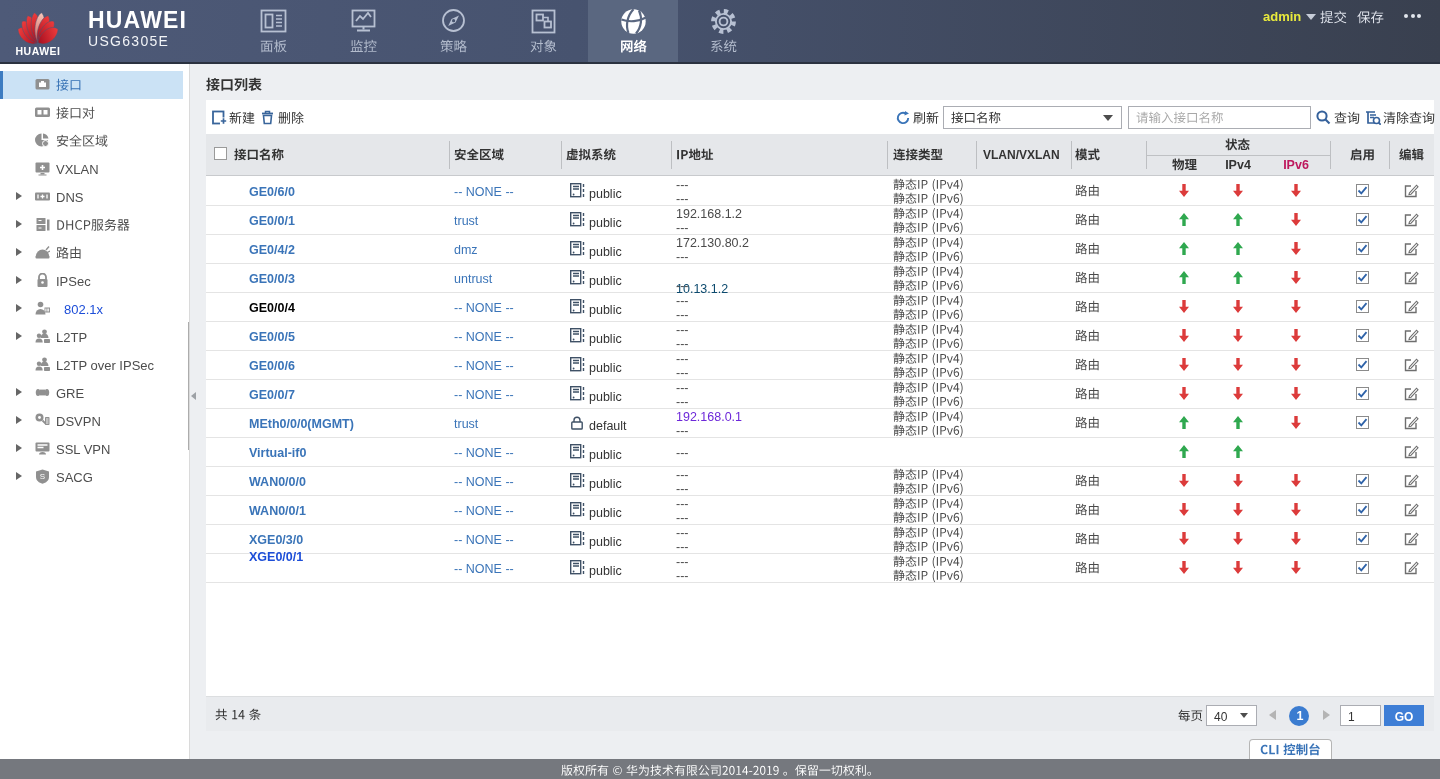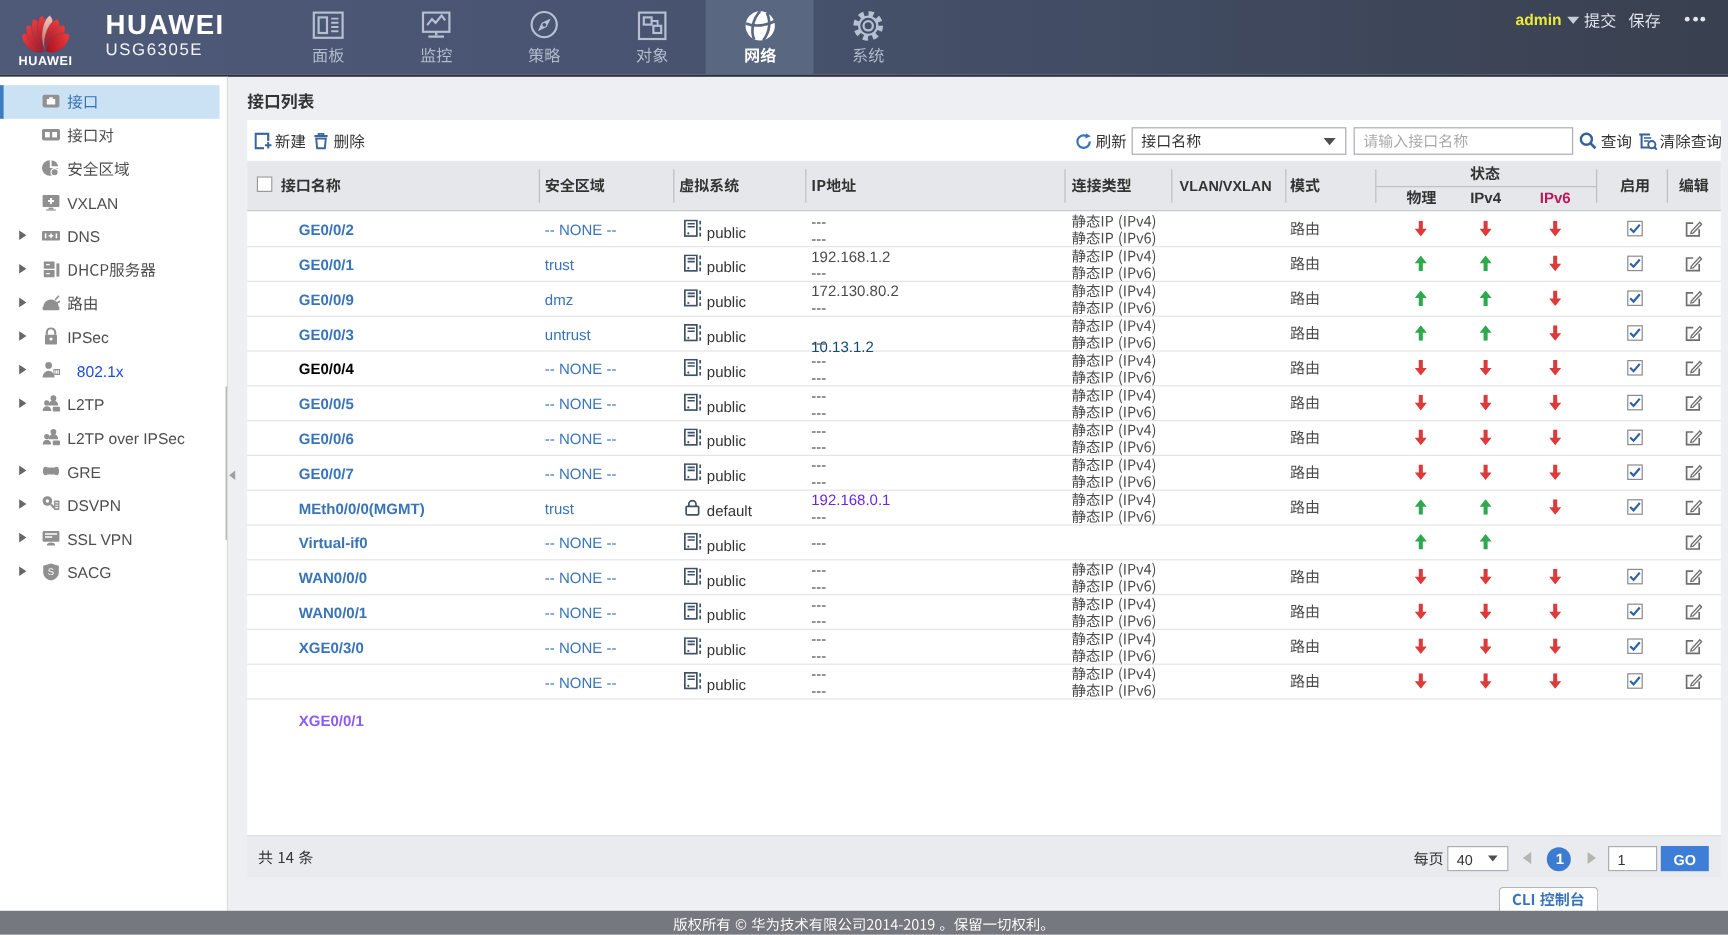--- a/index.html
+++ b/index.html
@@ -494,21 +494,21 @@
 <div class="abs" style="left:449px;top:141px;width:1px;height:28px;background:#BDBFC2"></div>
 <div class="abs" style="left:561px;top:141px;width:1px;height:28px;background:#BDBFC2"></div>
 <div class="abs" style="left:671px;top:141px;width:1px;height:28px;background:#BDBFC2"></div>
 <div class="abs" style="left:887px;top:141px;width:1px;height:28px;background:#BDBFC2"></div>
 <div class="abs" style="left:976px;top:141px;width:1px;height:28px;background:#BDBFC2"></div>
 <div class="abs" style="left:1071px;top:141px;width:1px;height:28px;background:#BDBFC2"></div>
 <div class="abs" style="left:1145.5px;top:141px;width:1px;height:28px;background:#BDBFC2"></div>
 <div class="abs" style="left:1330px;top:141px;width:1px;height:28px;background:#BDBFC2"></div>
 <div class="abs" style="left:1389px;top:141px;width:1px;height:28px;background:#BDBFC2"></div>
 <div class="abs" style="left:205.5px;top:205px;width:1228.5px;height:1px;background:#E4E4E4"></div>
-<div style="position:absolute;left:249.0px;top:182.6px;font:bold 12.5px 'Liberation Sans',sans-serif;color:#3A74B8;white-space:nowrap;line-height:18.8px">GE0/0/2</div>
+<div style="position:absolute;left:249.0px;top:182.6px;font:bold 12.5px 'Liberation Sans',sans-serif;color:#3A74B8;white-space:nowrap;line-height:18.8px">GE0/6/0</div>
 <div style="position:absolute;left:454.0px;top:182.6px;font:normal 12.5px 'Liberation Sans',sans-serif;color:#3A74B8;white-space:nowrap;line-height:18.8px">-- NONE --</div>
 <svg class="abs" style="left:570px;top:183.0px" width="16" height="15" viewBox="0 0 16 15">
     <rect x="0.7" y="0.7" width="10" height="13" stroke="#3F5166" stroke-width="1.4" fill="none"></rect>
     <path d="M3,3.5 h6 M3,6 h6" stroke="#3F5166" stroke-width="1.3"></path>
     <circle cx="3.6" cy="11.5" r="0.9" fill="#3F5166"></circle>
     <path d="M13.5,1 v3 M13.5,6 v3 M13.5,11 v3" stroke="#3F5166" stroke-width="1.4"></path>
   </svg>
 <div style="position:absolute;left:589.0px;top:184.6px;font:normal 12.5px 'Liberation Sans',sans-serif;color:#333333;white-space:nowrap;line-height:18.8px">public</div>
 <div style="position:absolute;left:676.0px;top:176.1px;font:normal 12.5px 'Liberation Sans',sans-serif;color:#4A4A4A;white-space:nowrap;line-height:18.8px">---</div>
 <div style="position:absolute;left:676.0px;top:189.6px;font:normal 12.5px 'Liberation Sans',sans-serif;color:#4A4A4A;white-space:nowrap;line-height:18.8px">---</div>
@@ -632,21 +632,21 @@
   </svg>
 <div class="abs" style="left:1355.5px;top:213.0px;width:13px;height:13px;background:#fff;border:1px solid #8B8B8B"></div>
 <svg class="abs" style="left:1355.5px;top:213.0px" width="13" height="13" viewBox="0 0 13 13">
     <path d="M2.5,6.5 L5.3,9.3 L10.5,3.2" stroke="#2E62A8" stroke-width="1.8" fill="none"></path>
   </svg>
 <svg class="abs" style="left:1404.0px;top:212.0px" width="15" height="15" viewBox="0 0 15 15">
     <path d="M12,8 V13.5 H1.5 V3 H7" stroke="#6E6E6E" stroke-width="1.4" fill="none"></path>
     <path d="M5.5,9.8 L12.5,2.2 L14,3.8 L7,11.2 L5,11.5 Z" fill="#fff" stroke="#6E6E6E" stroke-width="1.1"></path>
   </svg>
 <div class="abs" style="left:205.5px;top:263px;width:1228.5px;height:1px;background:#E4E4E4"></div>
-<div style="position:absolute;left:249.0px;top:240.6px;font:bold 12.5px 'Liberation Sans',sans-serif;color:#3A74B8;white-space:nowrap;line-height:18.8px">GE0/0/9</div>
+<div style="position:absolute;left:249.0px;top:240.6px;font:bold 12.5px 'Liberation Sans',sans-serif;color:#3A74B8;white-space:nowrap;line-height:18.8px">GE0/4/2</div>
 <div style="position:absolute;left:454.0px;top:240.6px;font:normal 12.5px 'Liberation Sans',sans-serif;color:#3A74B8;white-space:nowrap;line-height:18.8px">dmz</div>
 <svg class="abs" style="left:570px;top:241.0px" width="16" height="15" viewBox="0 0 16 15">
     <rect x="0.7" y="0.7" width="10" height="13" stroke="#3F5166" stroke-width="1.4" fill="none"></rect>
     <path d="M3,3.5 h6 M3,6 h6" stroke="#3F5166" stroke-width="1.3"></path>
     <circle cx="3.6" cy="11.5" r="0.9" fill="#3F5166"></circle>
     <path d="M13.5,1 v3 M13.5,6 v3 M13.5,11 v3" stroke="#3F5166" stroke-width="1.4"></path>
   </svg>
 <div style="position:absolute;left:589.0px;top:242.6px;font:normal 12.5px 'Liberation Sans',sans-serif;color:#333333;white-space:nowrap;line-height:18.8px">public</div>
 <div style="position:absolute;left:676.0px;top:234.1px;font:normal 12.5px 'Liberation Sans',sans-serif;color:#4A4A4A;white-space:nowrap;line-height:18.8px">172.130.80.2</div>
 <div style="position:absolute;left:676.0px;top:247.6px;font:normal 12.5px 'Liberation Sans',sans-serif;color:#4A4A4A;white-space:nowrap;line-height:18.8px">---</div>
@@ -1341,21 +1341,21 @@
   </svg>
 <div class="abs" style="left:1355.5px;top:532.0px;width:13px;height:13px;background:#fff;border:1px solid #8B8B8B"></div>
 <svg class="abs" style="left:1355.5px;top:532.0px" width="13" height="13" viewBox="0 0 13 13">
     <path d="M2.5,6.5 L5.3,9.3 L10.5,3.2" stroke="#2E62A8" stroke-width="1.8" fill="none"></path>
   </svg>
 <svg class="abs" style="left:1404.0px;top:531.0px" width="15" height="15" viewBox="0 0 15 15">
     <path d="M12,8 V13.5 H1.5 V3 H7" stroke="#6E6E6E" stroke-width="1.4" fill="none"></path>
     <path d="M5.5,9.8 L12.5,2.2 L14,3.8 L7,11.2 L5,11.5 Z" fill="#fff" stroke="#6E6E6E" stroke-width="1.1"></path>
   </svg>
 <div class="abs" style="left:205.5px;top:582px;width:1228.5px;height:1px;background:#E4E4E4"></div>
-<div style="position:absolute;left:249.0px;top:592px;font:bold 12.5px 'Liberation Sans',sans-serif;color:#8b5cf6;white-space:nowrap;line-height:18.8px">XGE0/0/1</div>
+<div style="position:absolute;left:249.0px;top:548px;font:bold 12.5px 'Liberation Sans',sans-serif;color:#1d4ed8;white-space:nowrap;line-height:18.8px">XGE0/0/1</div>
 <div style="position:absolute;left:454.0px;top:559.6px;font:normal 12.5px 'Liberation Sans',sans-serif;color:#3A74B8;white-space:nowrap;line-height:18.8px">-- NONE --</div>
 <svg class="abs" style="left:570px;top:560.0px" width="16" height="15" viewBox="0 0 16 15">
     <rect x="0.7" y="0.7" width="10" height="13" stroke="#3F5166" stroke-width="1.4" fill="none"></rect>
     <path d="M3,3.5 h6 M3,6 h6" stroke="#3F5166" stroke-width="1.3"></path>
     <circle cx="3.6" cy="11.5" r="0.9" fill="#3F5166"></circle>
     <path d="M13.5,1 v3 M13.5,6 v3 M13.5,11 v3" stroke="#3F5166" stroke-width="1.4"></path>
   </svg>
 <div style="position:absolute;left:589.0px;top:561.6px;font:normal 12.5px 'Liberation Sans',sans-serif;color:#333333;white-space:nowrap;line-height:18.8px">public</div>
 <div style="position:absolute;left:676.0px;top:553.1px;font:normal 12.5px 'Liberation Sans',sans-serif;color:#4A4A4A;white-space:nowrap;line-height:18.8px">---</div>
 <div style="position:absolute;left:676.0px;top:566.6px;font:normal 12.5px 'Liberation Sans',sans-serif;color:#4A4A4A;white-space:nowrap;line-height:18.8px">---</div>

